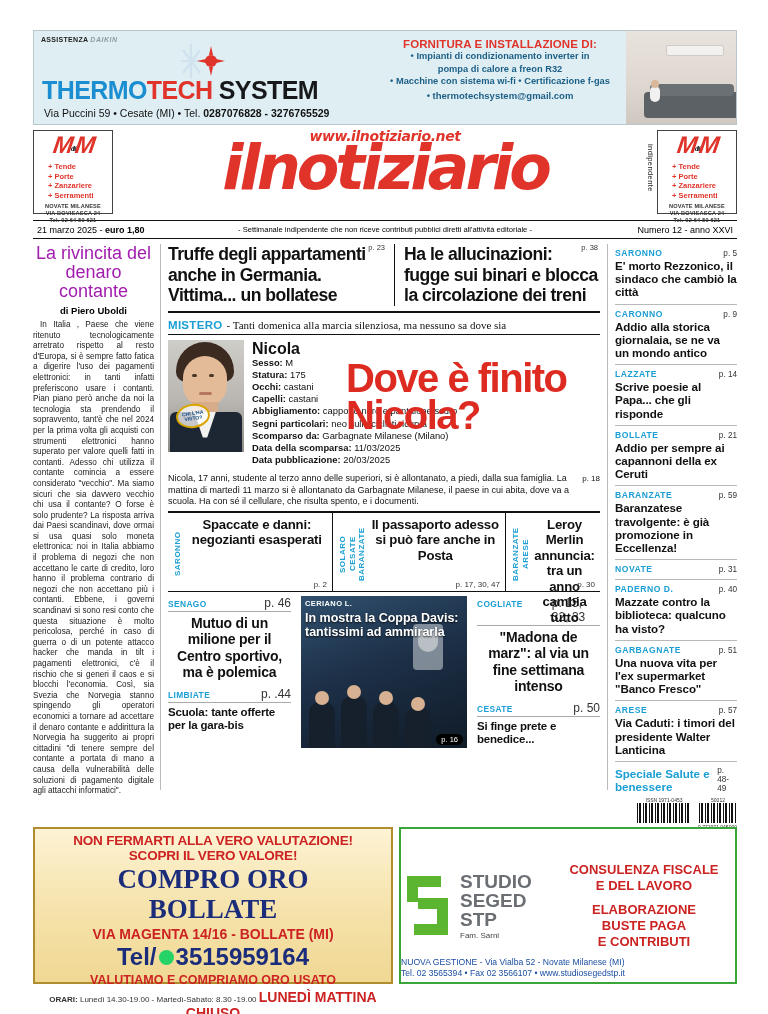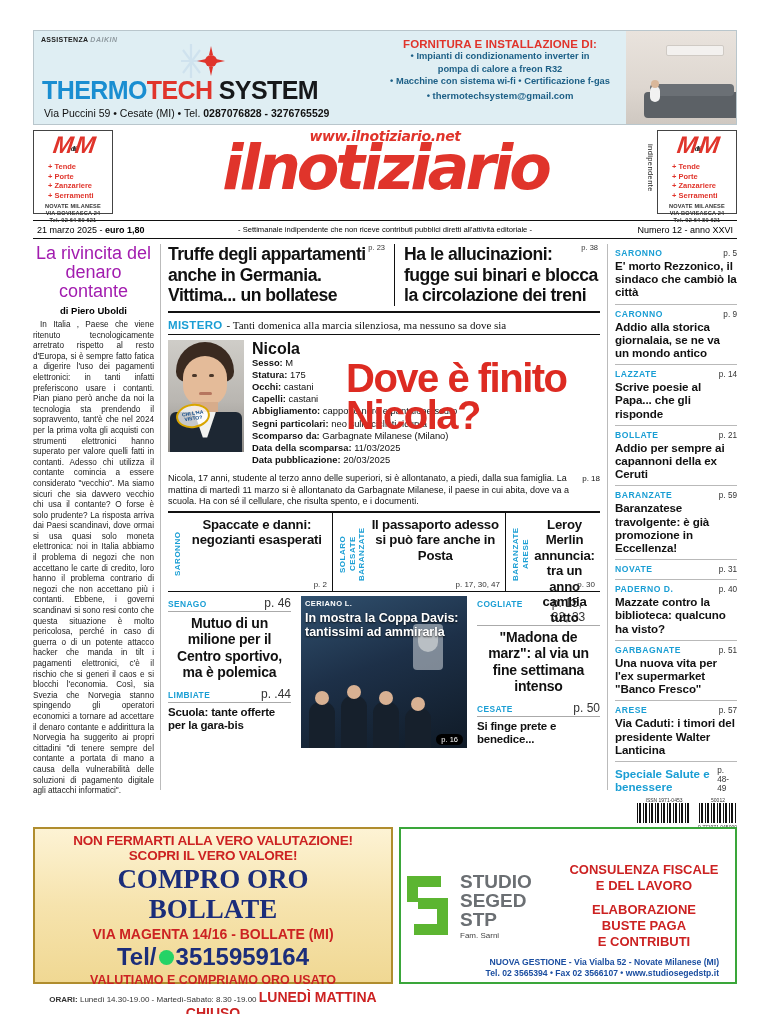--- a/index.html
+++ b/index.html
@@ -178,22 +178,22 @@
   .g6{font-size:8px;color:#333;margin-top:2px;}
   .g6 .red{color:#cc2222;font-weight:bold;font-size:14px;}
   .ad-seged{flex:1;border:2px solid #3aa63a;background:#fff;box-sizing:border-box;display:flex;position:relative;}
   .sg-left{width:150px;display:flex;align-items:center;padding-left:6px;gap:5px;}
   .sg-mark{width:48px;height:60px;position:relative;}
   .sg-mark i{position:absolute;background:#5cb531;display:block;}
   .sg-txt{font-size:19px;font-weight:bold;color:#6b6f73;line-height:19px;font-family:"Liberation Sans",sans-serif;}
   .sg-fam{font-size:8px;color:#444;font-weight:normal;margin-top:2px;}
   .sg-right{flex:1;color:#cc2222;font-size:13px;font-weight:bold;line-height:16px;
             display:flex;flex-direction:column;justify-content:center;text-align:center;padding-right:4px;}
-  .sg-foot{position:absolute;left:0;right:16px;bottom:3px;text-align:right;color:#1b4ea0;font-size:8.6px;
-           font-weight:bold;line-height:11px;}
+  .sg-foot{position:absolute;left:0;right:16px;bottom:3px;text-align:left;color:#1b4ea0;font-size:8.6px;
+           font-weight:normal;line-height:11px;}
 </style>
 </head>
 <body>
 
 <div class="page">
  <div class="inner">
 
   <div class="topad">
     <div class="topad-left">
       <div class="assist">

